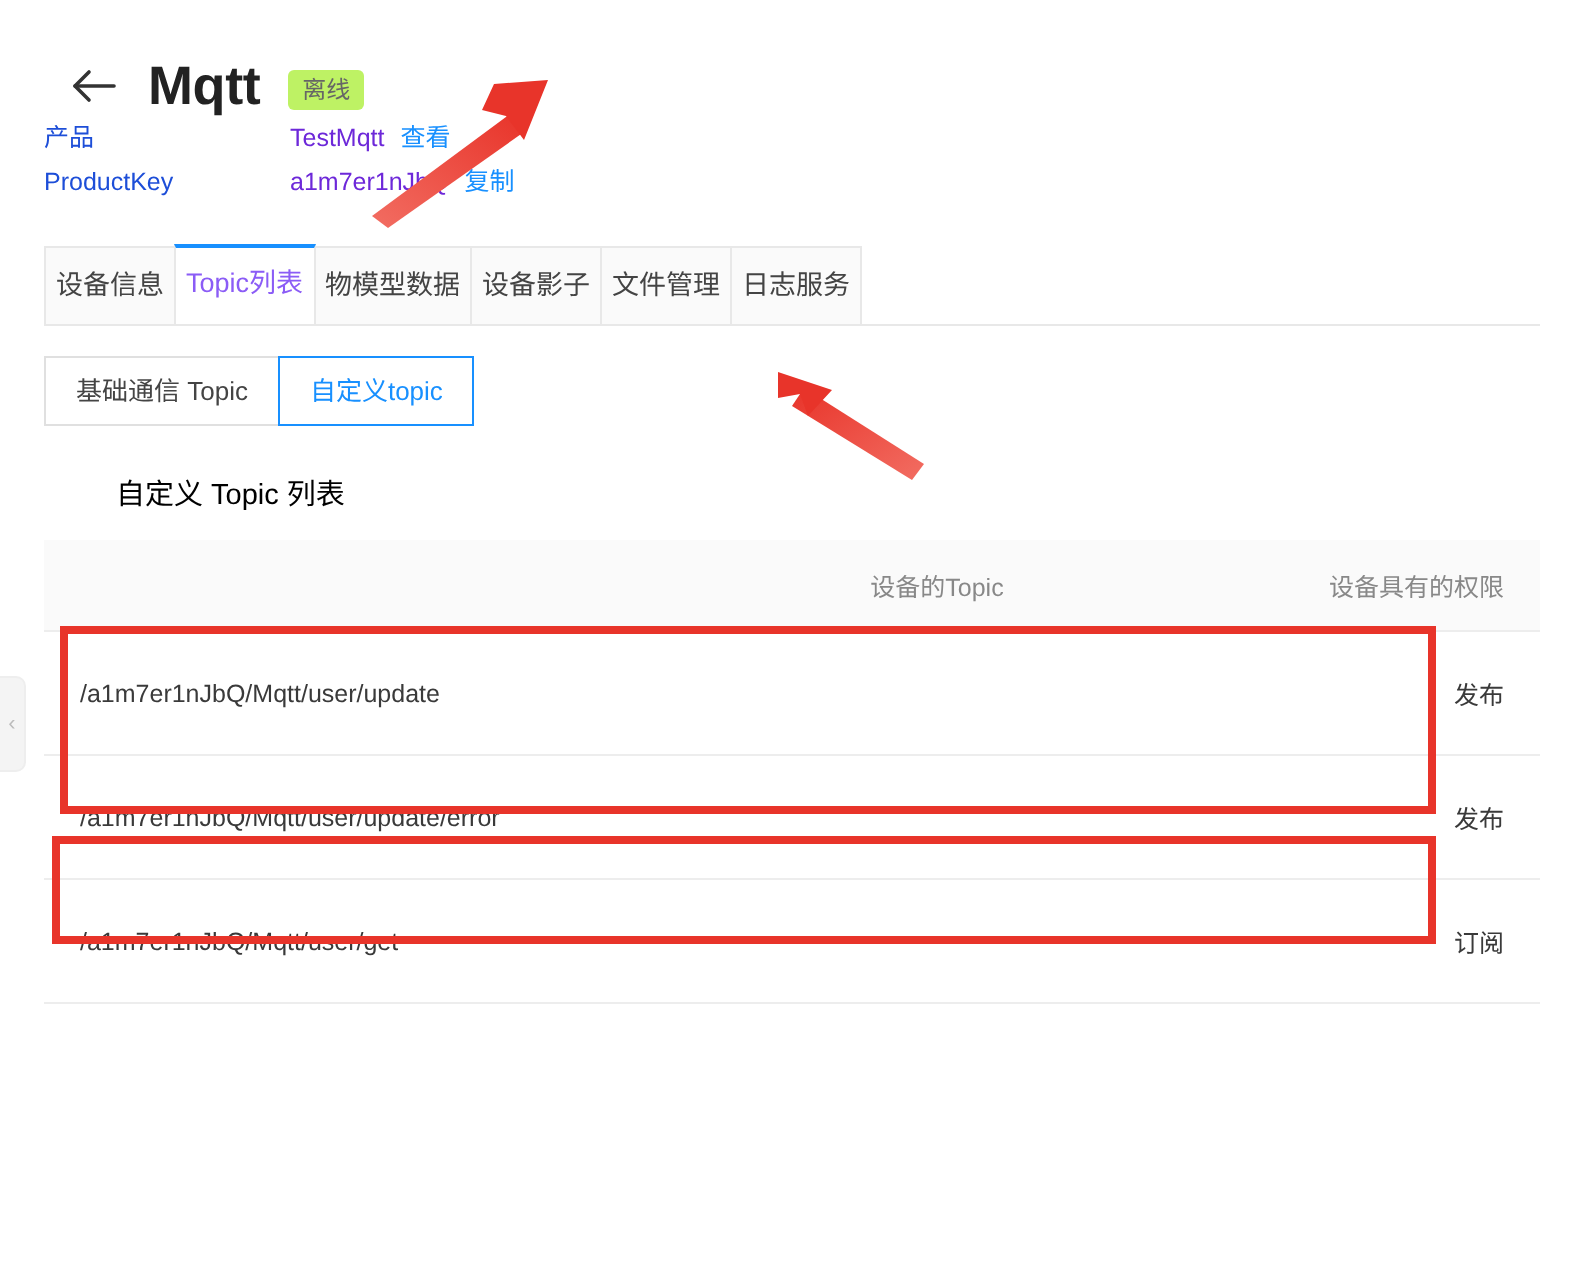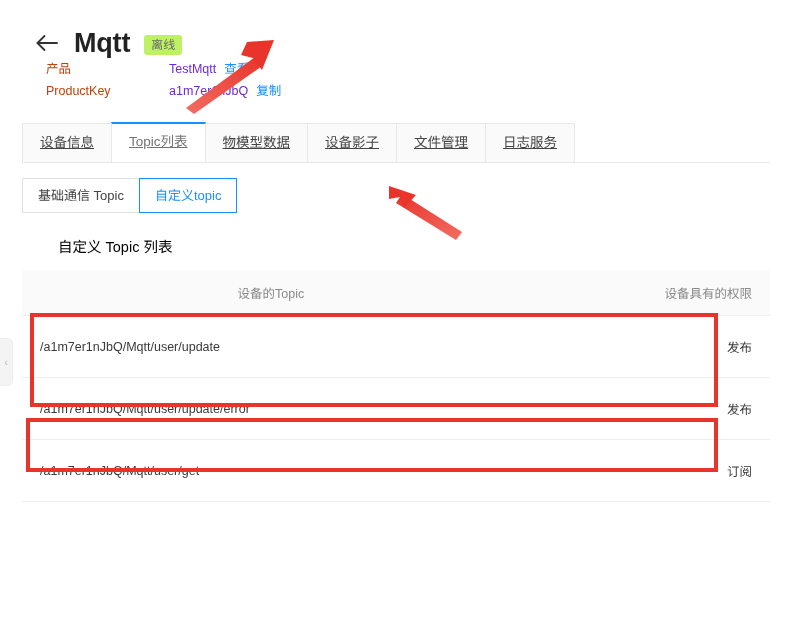--- a/index.html
+++ b/index.html
@@ -68,23 +68,22 @@
     top: 58px;
     font-size: 12.5px;
   }
   .meta-row {
     display: flex;
     align-items: baseline;
     height: 22px;
   }
   .meta-label {
     width: 123px;
-    color: #c2410c;
-    font-size: 12.5px;
-    margin-left: 24px;
+    color: #1d4ed8;
+    font-size: 12.5px;
   }
   .meta-value {
     color: #6d28d9;
     font-size: 12.5px;
   }
   .meta-link {
     color: #1890ff;
     margin-left: 8px;
     cursor: pointer;
   }
@@ -94,36 +93,35 @@
     position: absolute;
     left: 22px;
     top: 122px;
     display: flex;
     align-items: flex-end;
     border-bottom: 1px solid #e8e8e8;
     width: 748px;
     box-sizing: border-box;
   }
   .tab-main {
-    padding: 0 17px;
+    padding: 0 5px;
     height: 38px;
     line-height: 38px;
     font-size: 13.5px;
     color: #444444;
     border: 1px solid #e8e8e8;
     border-bottom: none;
     background: #fafafa;
     margin-right: -1px;
     cursor: pointer;
     white-space: nowrap;
-    text-decoration: underline;
   }
   .tab-main.active {
     background: #ffffff;
-    color: #737373;
+    color: #8b5cf6;
     border-top: 2px solid #1890ff;
     position: relative;
     z-index: 2;
     line-height: 36px;
   }
 
   
   .tabs-sub {
     position: absolute;
     left: 22px;
@@ -168,21 +166,21 @@
     top: 270px;
     width: 748px;
     border-collapse: collapse;
     font-size: 12.5px;
   }
   .topic-table thead th {
     background: #fafafa;
     color: #888888;
     font-weight: normal;
     font-size: 12.5px;
-    text-align: center;
+    text-align: right;
     padding: 13px 18px;
     border-bottom: 1px solid #ededed;
   }
   .topic-table thead th.col-perm {
     text-align: right;
   }
   .topic-table tbody td {
     padding: 21px 18px;
     color: #3a3a3a;
     border-bottom: 1px solid #ededed;

